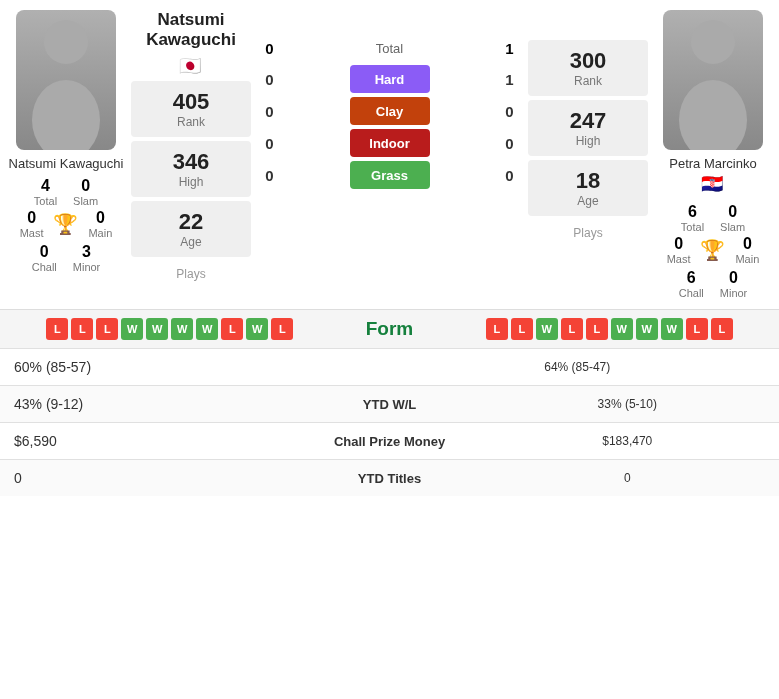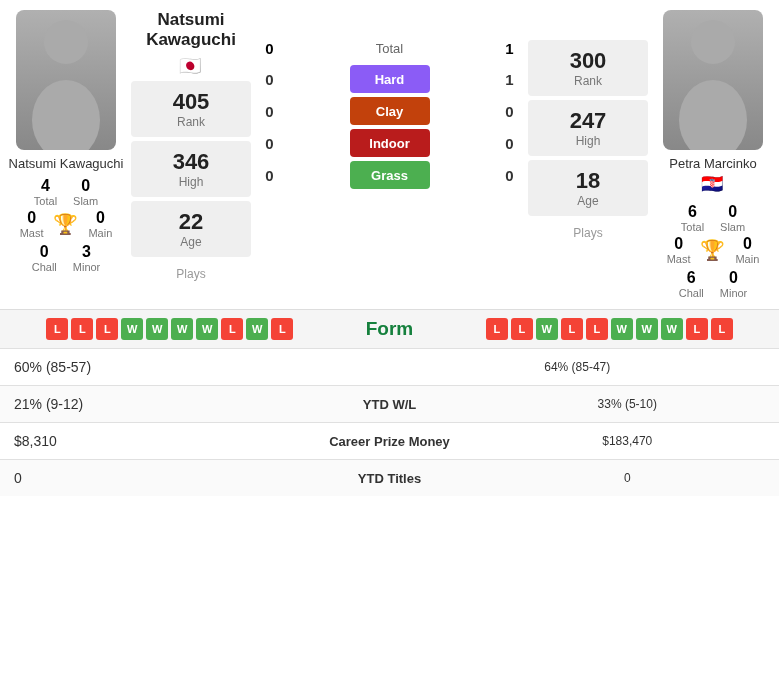--- a/index.html
+++ b/index.html
@@ -472,27 +472,27 @@
         <span class="badge l">L</span>
       </div>
   </div>
 
   <div id="stats-table">
       <div class="stats-row">
       <div class="left-val">60% (85-57)</div>
       <div class="right-val">64% (85-47)</div>
     </div>
       <div class="stats-row">
-      <div class="left-val">21% (9-12)</div>
+      <div class="left-val">43% (9-12)</div>
       <div class="center-label">YTD W/L</div>
       <div class="right-val">33% (5-10)</div>
     </div>
       <div class="stats-row">
-      <div class="left-val">$8,310</div>
-      <div class="center-label">Career Prize Money</div>
+      <div class="left-val">$6,590</div>
+      <div class="center-label">Chall Prize Money</div>
       <div class="right-val">$183,470</div>
     </div>
       <div class="stats-row">
       <div class="left-val">0</div>
       <div class="center-label">YTD Titles</div>
       <div class="right-val">0</div>
     </div>
     </div>
 
 </div>

